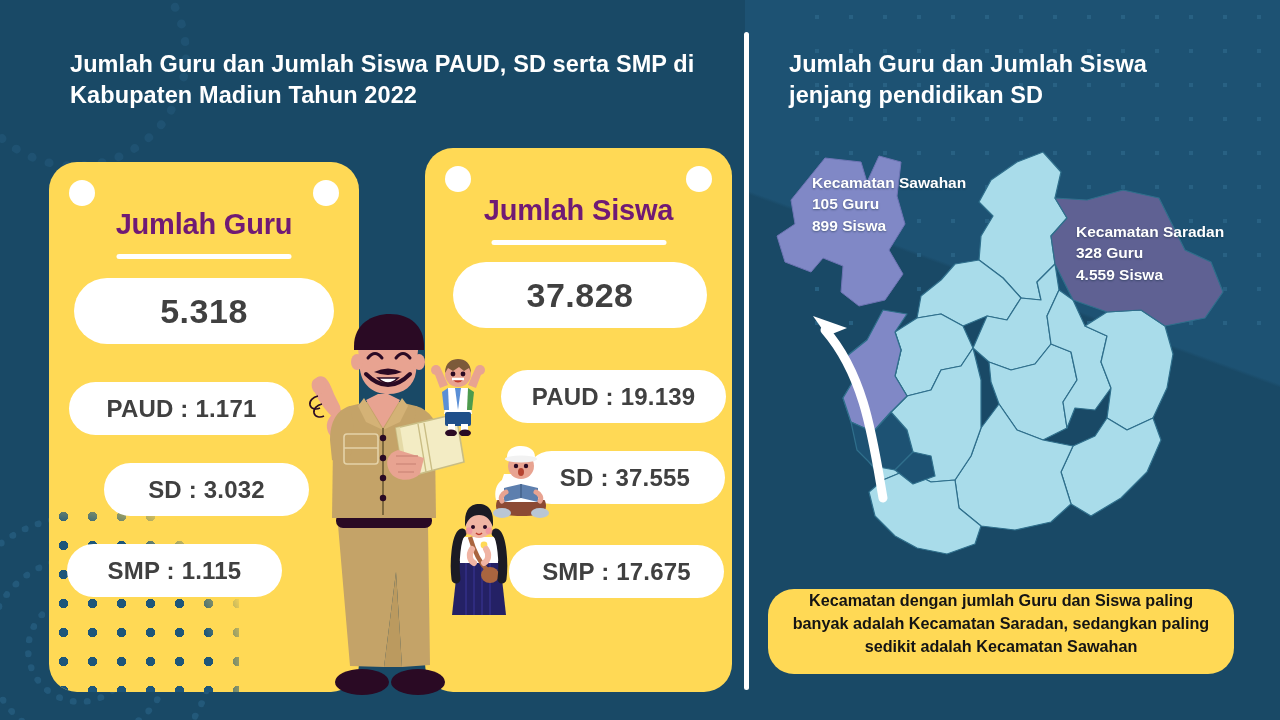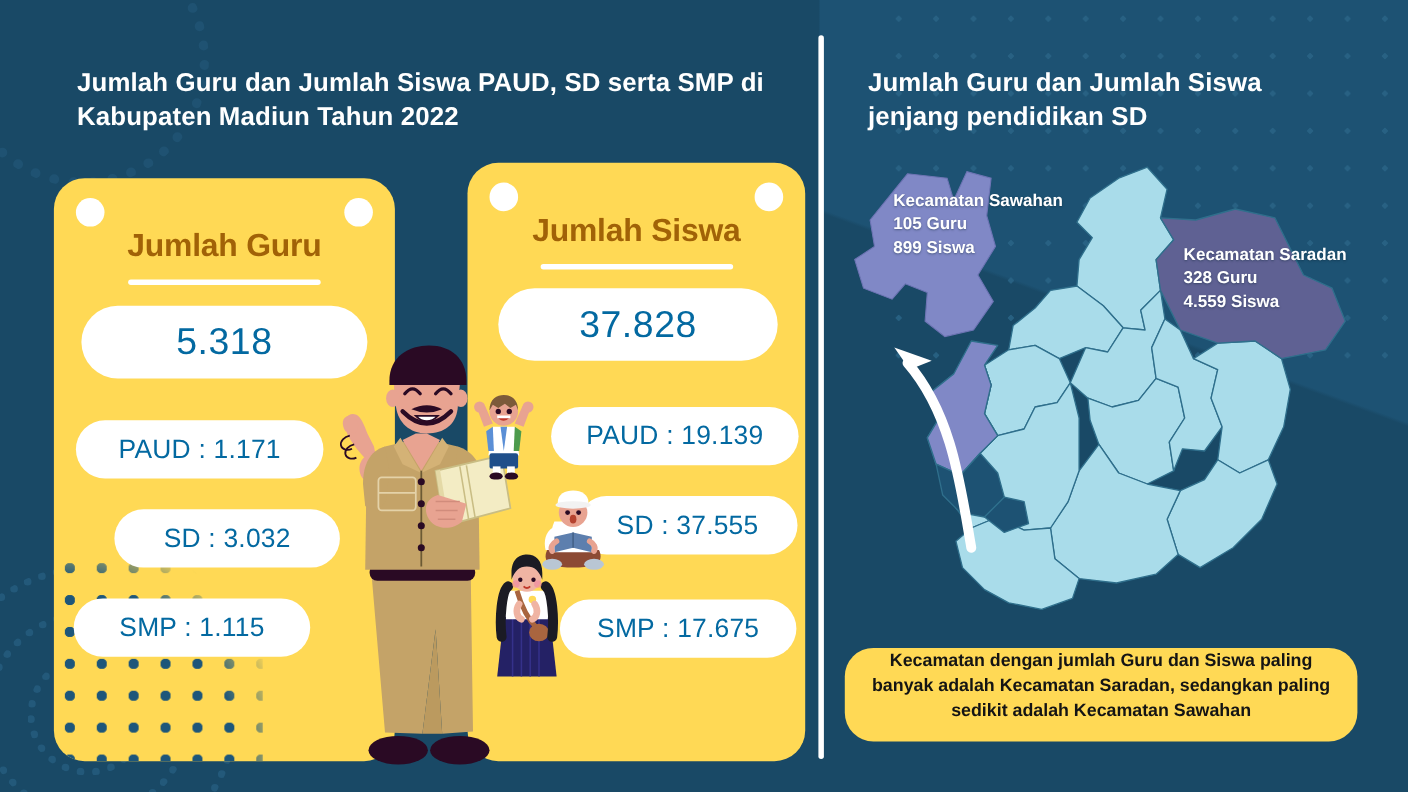--- a/index.html
+++ b/index.html
@@ -43,21 +43,21 @@
   
   .panel-left  { position:absolute; left:0; top:0; width:745px; height:720px; }
   .panel-right { position:absolute; left:745px; top:0; width:535px; height:720px; }
 
   .divider {
     position:absolute; left:744px; top:32px; width:5px; height:658px;
     background:#ffffff; border-radius:3px;
   }
 
   
-  .title-block { position:absolute; display:flex; align-items:flex-end; gap:14px; }
+  .title-block { position:absolute; display:flex; align-items:flex-start; gap:14px; }
   .title-bar { width:7px; border-radius:4px; background:#ffd955; flex:0 0 7px; }
   .title-text {
     color:#ffffff; font-weight:bold; font-size:23.5px; line-height:1.33;
     letter-spacing:.1px; padding-top:1px;
   }
   #title-left  { left:49px; top:48px; width:660px; height:74px; }
   #title-right { left:768px; top:48px; width:460px; height:74px; }
 
   
   .stat-card {
@@ -72,31 +72,31 @@
     background-size:29px 29px;
     -webkit-mask-image:radial-gradient(circle at 0% 100%, #000 0%, #000 62%, transparent 80%);
     mask-image:radial-gradient(circle at 0% 100%, #000 0%, #000 62%, transparent 80%);
   }
   .hole { position:absolute; width:26px; height:26px; border-radius:50%; background:#ffffff; }
   .hole.l { left:20px;  top:18px; }
   .hole.r { right:20px; top:18px; }
 
   .card-title {
     position:absolute; left:0; right:0; top:46px; text-align:center;
-    font-size:29px; font-weight:bold; color:#a16207; letter-spacing:-.2px;
+    font-size:29px; font-weight:bold; color:#701a75; letter-spacing:-.2px;
   }
   .card-rule {
     position:absolute; left:50%; transform:translateX(-50%); top:92px;
     width:175px; height:5px; background:#ffffff; border-radius:3px;
   }
 
   .pill {
     position:absolute; background:#ffffff; border-radius:40px;
     display:flex; align-items:center; justify-content:center;
-    color:#0369a1; font-weight:normal; white-space:nowrap;
+    color:#404040; font-weight:bold; white-space:nowrap;
   }
   .pill-total { font-size:34px; letter-spacing:.5px; }
   .pill-sub   { font-size:24px; letter-spacing:.2px; }
 
   
   #guru-total { left:25px;  top:116px; width:260px; height:66px; }
   #guru-paud  { left:20px;  top:220px; width:225px; height:53px; }
   #guru-sd    { left:55px;  top:301px; width:205px; height:53px; }
   #guru-smp   { left:18px;  top:382px; width:215px; height:53px; }
   

